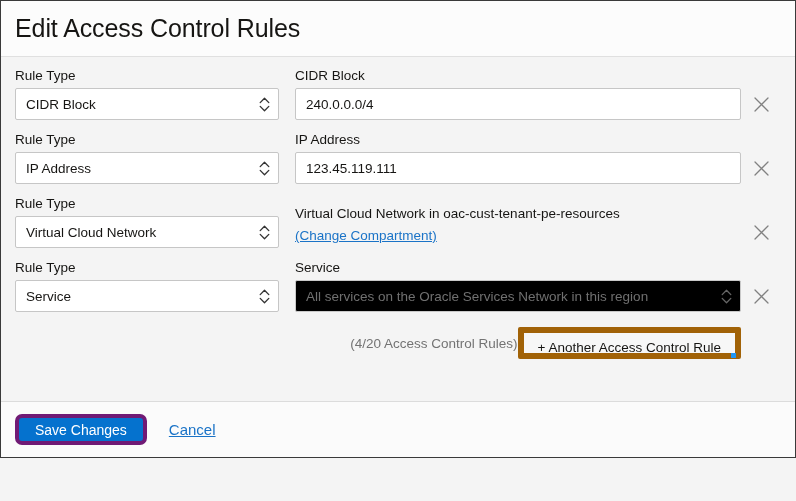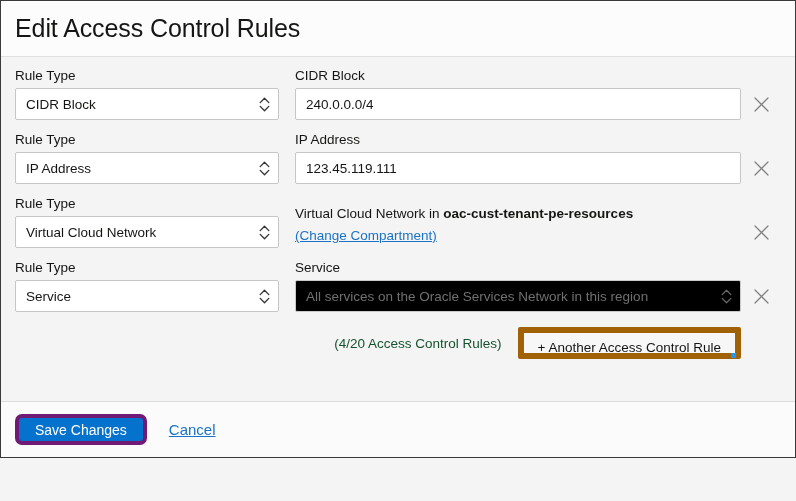--- a/index.html
+++ b/index.html
@@ -75,21 +75,21 @@
   }
 
   .field-label {
     font-size: 13.5px;
     color: #161513;
     line-height: 17px;
     margin-bottom: 4px;
     white-space: nowrap;
   }
   .field-label .strong {
-    font-weight: bold;
+    font-weight: normal;
   }
   .link {
     color: #1a73c7;
     text-decoration: underline;
     font-size: 13.5px;
     cursor: pointer;
     line-height: 17px;
     display: inline-block;
   }
   .label-block {
@@ -147,22 +147,21 @@
   
   .addrow {
     display: flex;
     align-items: center;
     justify-content: flex-end;
     margin-top: 15px;
     padding-right: 40px;
   }
   .rule-count {
     font-size: 13.5px;
-    color: #14532d;
-    margin-right: 16px;
+    color: #737373;
   }
   .btn-secondary {
     box-sizing: border-box;
     background: #f7f7f7;
     border: 6px solid #a16207;
     border-radius: 2px;
     color: #161513;
     font-size: 13.5px;
     font-family: "Liberation Sans", sans-serif;
     padding: 0 14px;

